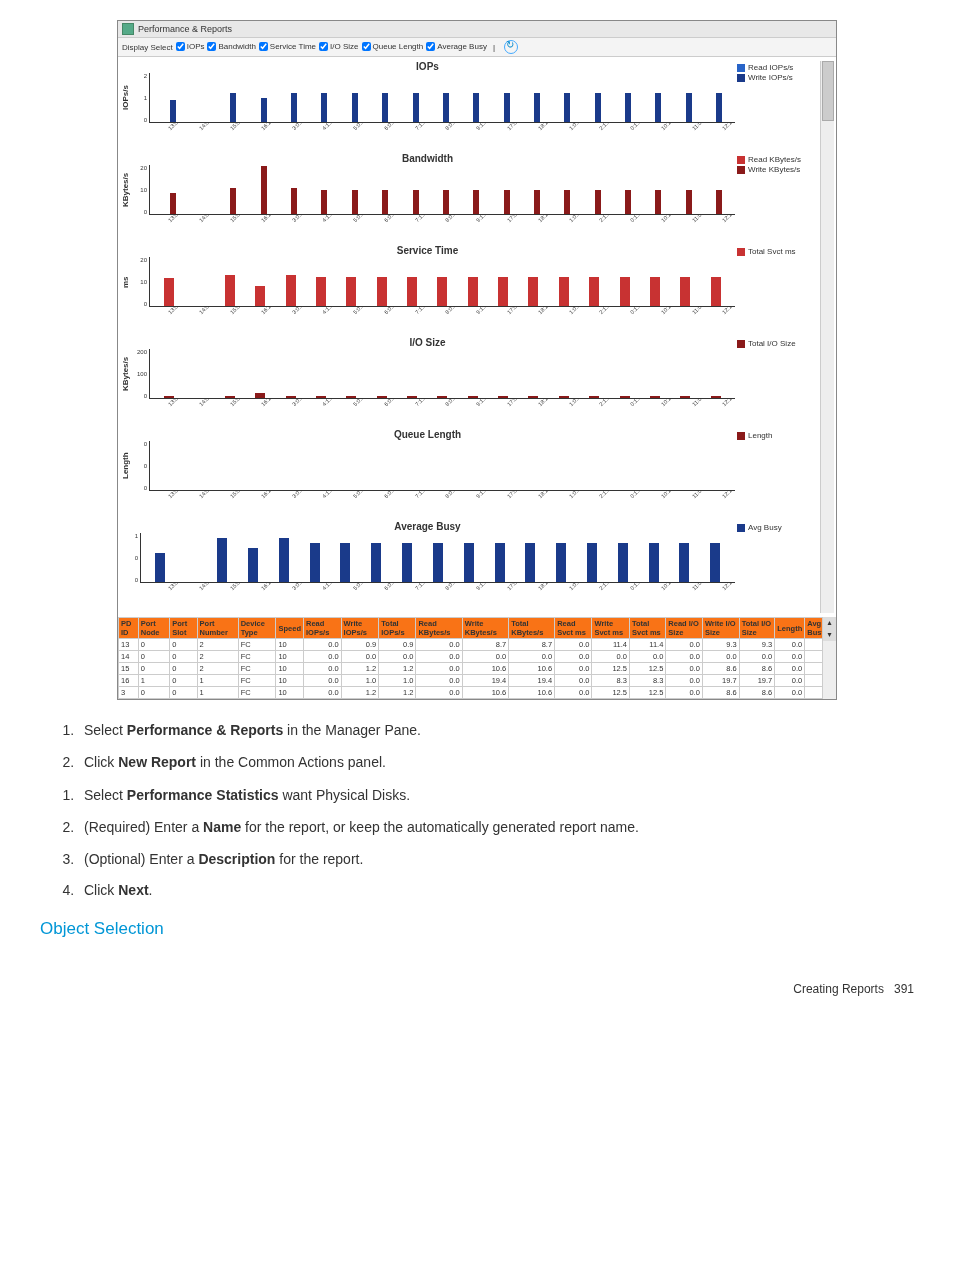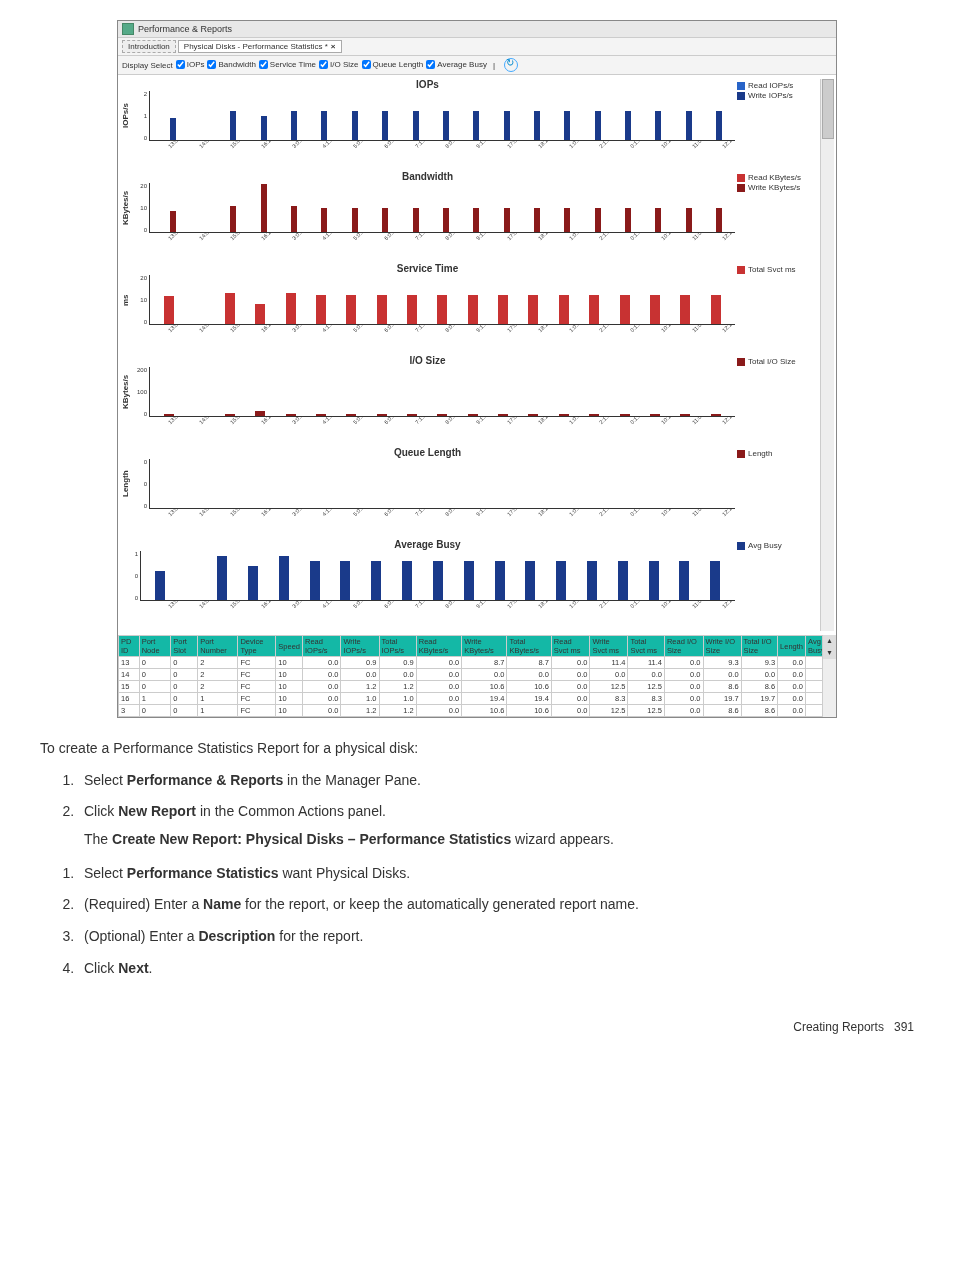--- a/index.html
+++ b/index.html
@@ -29,21 +29,21 @@
   .bar.single { width: 10px; }
   .xaxis { display: flex; justify-content: space-around; padding-left: 30px; font-size: 5.5px; height: 28px; overflow: hidden; }
   .xaxis span { transform: rotate(-45deg); transform-origin: top left; white-space: nowrap; width: 8px; display: inline-block; position: relative; top: 4px; left: 6px; }
   .legend { width: 85px; font-size: 8px; padding: 2px; }
   .legend-item { display: flex; align-items: center; gap: 3px; margin-bottom: 1px; }
   .legend-sw { width: 8px; height: 8px; flex-shrink: 0; }
   .scroll-rail { width: 14px; background: #eee; border-left: 1px solid #ccc; position: relative; }
   .scroll-thumb { background: #ccc; border: 1px solid #aaa; width: 12px; height: 60px; margin: 0 auto; }
   .data-table { width: 100%; border-collapse: collapse; font-size: 7.5px; background: #fff; }
   .data-table th, .data-table td { border: 1px solid #ccc; padding: 1px 2px; text-align: left; }
-  .data-table th { background: #14b8a6; font-weight: normal; }
+  .data-table th { background: #f97316; font-weight: bold; }
   .data-table td.num { text-align: right; }
   .table-wrap { position: relative; }
   .table-scroll { position: absolute; right: 0; top: 0; bottom: 0; width: 14px; background: #eee; border-left: 1px solid #ccc; }
   .table-scroll .up, .table-scroll .down { height: 12px; background: #ddd; text-align: center; font-size: 8px; line-height: 12px; }
   
   .doc-text { font-size: 14px; line-height: 1.55; margin-top: 18px; }
   .doc-text p { margin: 6px 0; }
   .doc-text ol { margin: 6px 0 12px 38px; }
   .doc-text ol li { margin: 10px 0; padding-left: 6px; }
   .doc-text h3 { color: #0096d6; font-weight: normal; font-size: 17px; margin: 14px 0 6px 0; }
@@ -51,29 +51,20 @@
   .footer { text-align: right; font-size: 12px; margin-top: 40px; }
   strong { font-weight: bold; }
 </style>
 </head>
 <body>
 
 <div class="app-window">
   <div class="title-bar">
     <span class="icon"></span>
     <span>Performance &amp; Reports</span>
-  </div>
-  <div class="tabs-row">
-    <span class="tab inactive">
-        <span>Introduction</span>
-      </span>
-    <span class="tab">
-      <span>Physical Disks - Performance Statistics *</span>
-      <span class="close">×</span>
-    </span>
   </div>
   <div class="toolbar">
     <span>Display Select</span>
     <span id="toolbar-checks"><span class="cb">
           <input type="checkbox" checked="" style=""> 
           <span>IOPs</span>
         </span><span class="cb">
           <input type="checkbox" checked="" style=""> 
           <span>Bandwidth</span>
         </span><span class="cb">
@@ -882,32 +873,31 @@
     </table>
     <div class="table-scroll">
       <div class="up">▴</div>
       <div style="flex:1"></div>
       <div class="down">▾</div>
     </div>
   </div>
 </div>
 
 <div class="doc-text">
-  <p>To create a Performance Statistics Report for a physical disk:</p>
   <ol>
     <li><span>Select </span><strong>Performance &amp; Reports</strong><span> in the Manager Pane.</span></li>
     <li><span>Click </span><strong>New Report</strong><span> in the Common Actions panel.</span>
-      <p class="indent" style="margin-left:0; margin-top:6px;"><span>The </span><strong>Create New Report: Physical Disks – Performance Statistics</strong><span> wizard appears.</span></p>
     </li>
   </ol>
 
   <ol>
     <li><span>Select </span><strong>Performance Statistics</strong><span> want Physical Disks.</span></li>
     <li><span>(Required) Enter a </span><strong>Name</strong><span> for the report, or keep the automatically generated report name.</span></li>
     <li><span>(Optional) Enter a </span><strong>Description</strong><span> for the report.</span></li>
     <li><span>Click </span><strong>Next</strong><span>.</span></li>
   </ol>
 
+  <h3>Object Selection</h3>
 </div>
 
 <div class="footer">
   <span>Creating Reports</span>&nbsp;&nbsp;&nbsp;<span>391</span>
 </div>
 
 </body></html>

